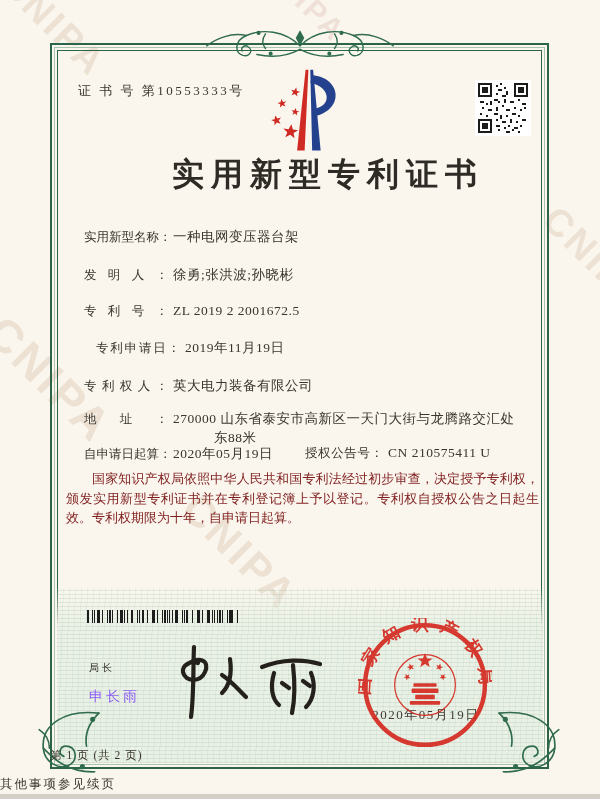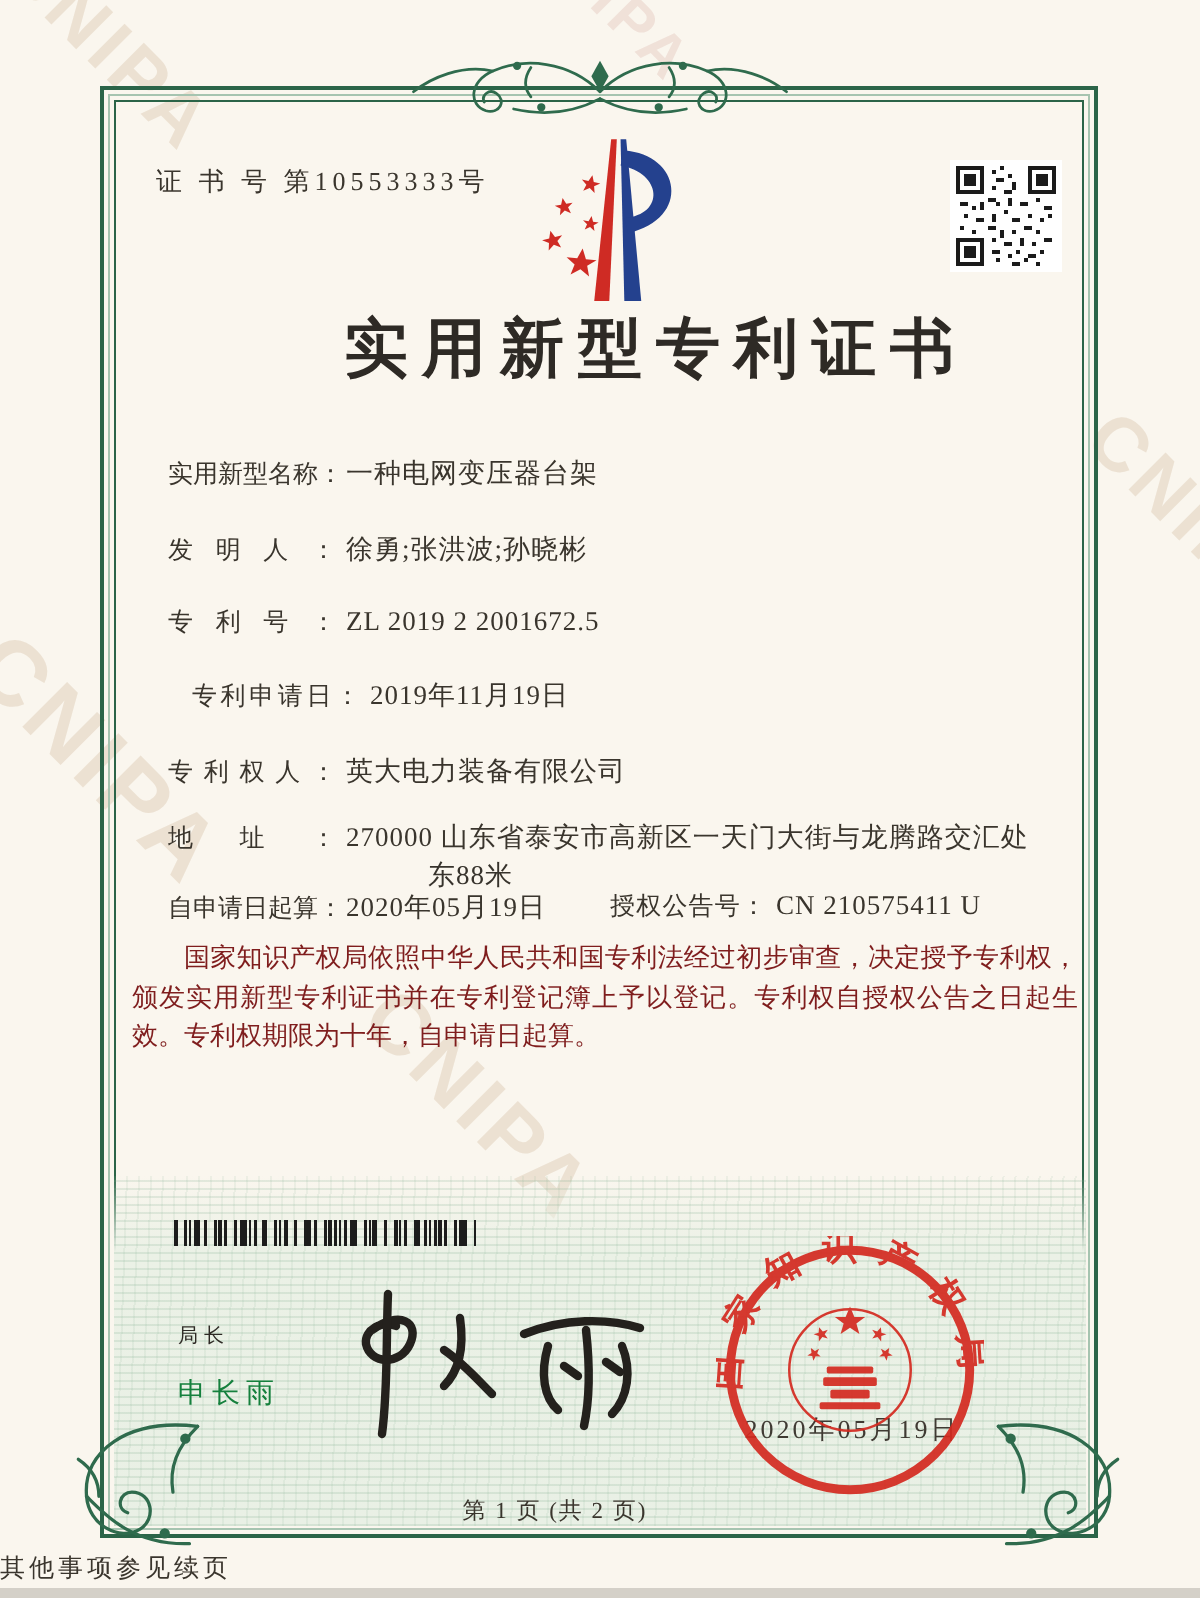--- a/index.html
+++ b/index.html
@@ -32,26 +32,26 @@
   .grant-no{position:absolute;left:305px;top:0;}
   .body-text{position:absolute;left:66px;top:469px;width:473px;font-size:13px;
              line-height:19.5px;text-align:justify;color:#7f1d1d;}
   .body-text p{margin:0;text-indent:2em;}
   .barcode{position:absolute;left:87px;top:610px;width:151px;height:13px;
      background:
        repeating-linear-gradient(90deg,#1c1c1c 0 1.5px,transparent 1.5px 5px),
        repeating-linear-gradient(90deg,#1c1c1c 0 1px,transparent 1px 7.5px),
        repeating-linear-gradient(90deg,#1c1c1c 0 2px,transparent 2px 11px);}
   .sig-title{position:absolute;left:89px;top:661px;font-size:10px;letter-spacing:3px;color:#2e2a25;}
-  .sig-name{position:absolute;left:89px;top:688px;font-size:14px;letter-spacing:3px;color:#15803d;}
+  .sig-name{position:absolute;left:89px;top:688px;font-size:14px;letter-spacing:3px;color:#8b5cf6;}
   .signature{position:absolute;left:158px;top:640px;}
   .seal{position:absolute;left:358px;top:618px;}
   .seal-date{position:absolute;left:356px;top:706px;width:140px;text-align:center;
              font-size:13px;letter-spacing:1.5px;color:#3f3a33;z-index:3;}
-  .page-info{position:absolute;left:50px;top:748px;width:455px;text-align:center;
+  .page-info{position:absolute;left:50px;top:748px;width:455px;
              font-size:11.5px;letter-spacing:1px;color:#3a352d;}
   .cont-note{position:absolute;left:0;top:776px;width:560px;
              font-size:12.5px;letter-spacing:2px;color:#3a352d;}
   .qr{position:absolute;left:475px;top:80px;background:#fff;padding:3px;}
   .logo{position:absolute;left:252px;top:67px;}
   .flourish-top{position:absolute;left:205px;top:25px;}
   .flourish-bl{position:absolute;left:33px;top:707px;}
   .flourish-br{position:absolute;left:493px;top:707px;}
   .scan-edge{position:absolute;left:0;bottom:0;width:100%;height:5px;background:#d4d0c8;}
 </style>

